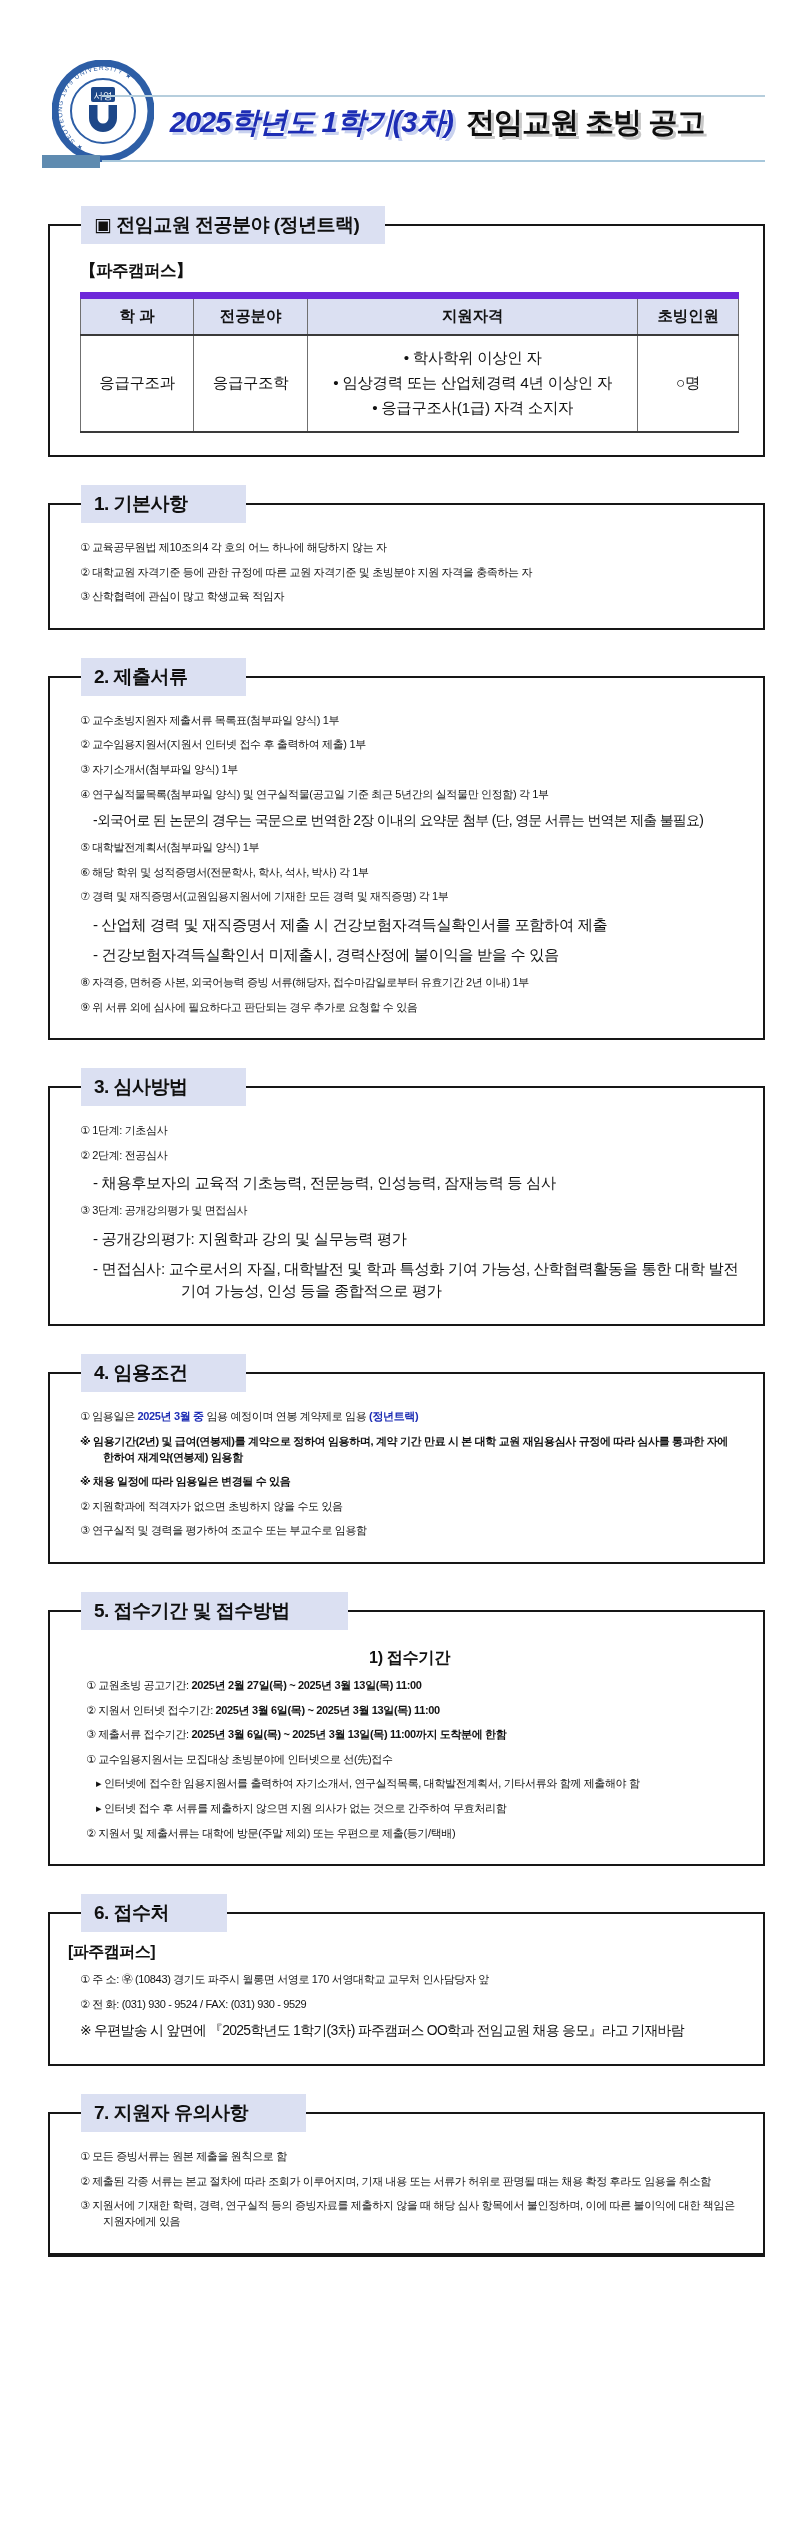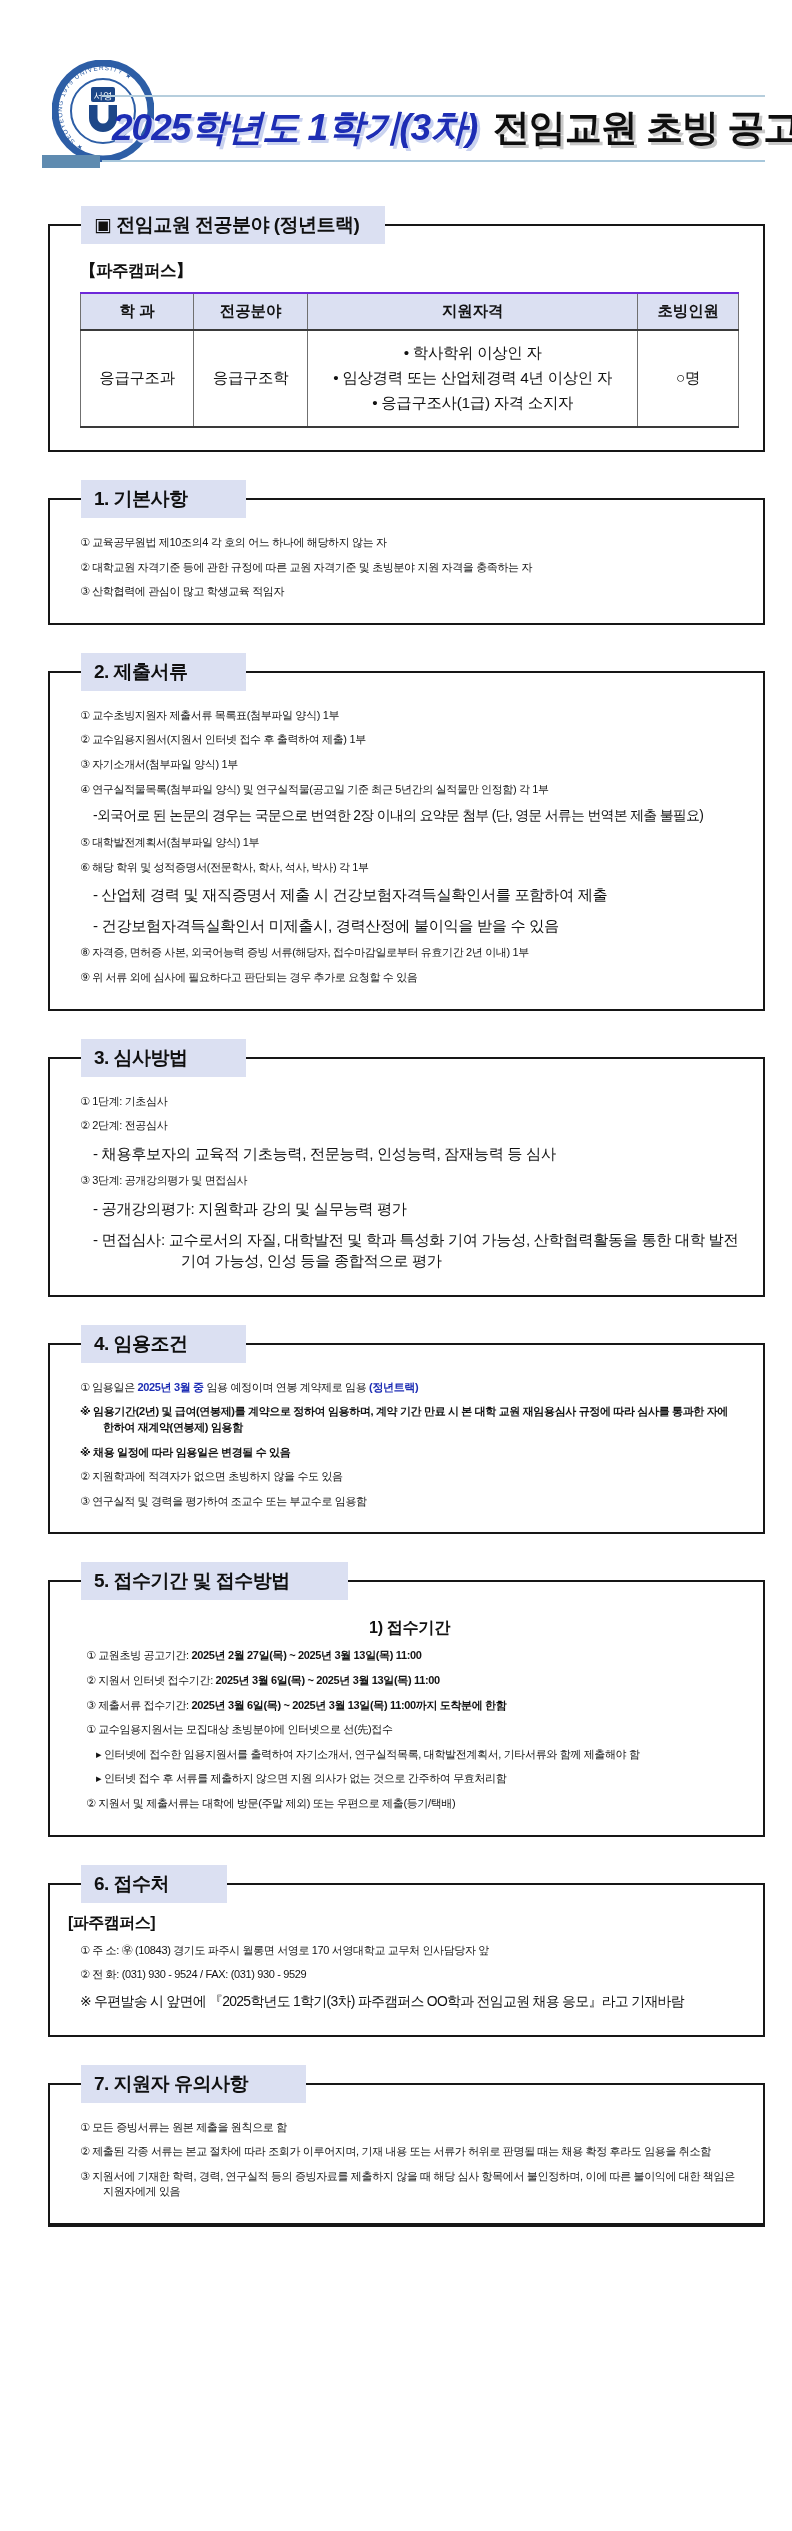--- a/index.html
+++ b/index.html
@@ -6,21 +6,21 @@
   body{
     width:792px;height:2531px;position:relative;
     font-family:"Liberation Sans","DejaVu Sans",sans-serif;
     color:#121212;-webkit-font-smoothing:antialiased;
   }
   
   .header{position:relative;height:178px;}
   .logo-wrap{position:absolute;left:52px;top:60px;width:102px;height:102px;}
   .rule-top{position:absolute;left:102px;right:27px;top:95px;height:2px;background:#b6cedd;}
   .main-title{position:absolute;left:112px;top:103px;width:650px;text-align:center;
-    font-size:37px;font-weight:bold;letter-spacing:-1px;white-space:nowrap;margin:0;}
+    font-size:29px;font-weight:bold;letter-spacing:-1px;white-space:nowrap;margin:0;}
   .t-blue{color:#1d2db4;font-style:italic;text-shadow:3px 3px 0 #c9d2ef;}
   .t-black{color:#0e0e0e;text-shadow:3px 3px 0 #c8c8c8;margin-left:6px;}
   .accent-bar{position:absolute;left:42px;top:155px;width:58px;height:13px;background:#5f8bb0;}
   .rule-bottom{position:absolute;left:102px;right:27px;top:160px;height:2px;background:#a7c7db;}
 
   
   .box{position:relative;box-sizing:border-box;margin:46px 27px 0 48px;width:717px;
     border:2px solid #161616;padding:26px 24px 14px 30px;}
   .badge{position:absolute;top:-20px;left:31px;background:#dbe0f2;color:#101010;
     font-size:19px;font-weight:bold;letter-spacing:-0.5px;padding:6px 58px 6px 13px;white-space:nowrap;}
@@ -29,21 +29,21 @@
     padding-left:23px;text-indent:-23px;}
   .sub{margin-left:13px;padding-left:15px;text-indent:-15px;font-size:15.2px;}
   .hang-deep{padding-left:88px;text-indent:-88px;}
   .tight{font-size:13.9px;letter-spacing:-0.7px;white-space:nowrap;overflow:hidden;}
   .bold{font-weight:bold;}
   .blue-bold{color:#1d2db4;font-weight:bold;}
 
   
   .box.recruit{padding-top:30px;padding-bottom:22px;}
   .campus{font-size:16.5px;font-weight:bold;letter-spacing:-0.5px;margin:4px 0 10px 0;}
-  table.recruit-table{width:100%;border-collapse:collapse;border-top:2px solid #6d28d9;
+  table.recruit-table{width:100%;border-collapse:collapse;border-top:7px solid #6d28d9;
     border-bottom:2px solid #3a3a3a;}
   table.recruit-table th{background:#dbe0f2;font-size:15.4px;font-weight:bold;
     border:1px solid #707070;border-top:none;border-bottom:2px solid #3a3a3a;padding:7px 4px;}
   table.recruit-table td{font-size:15.4px;border:1px solid #707070;border-bottom:none;
     padding:8px 6px;text-align:center;letter-spacing:-0.3px;}
   td.qual-cell{text-align:left;padding-left:12px;}
   td.qual-cell div{margin:4px 0;}
 
   
   .subhead{font-size:16.2px;font-weight:bold;letter-spacing:-0.4px;margin:9px 0;text-align:center;}
@@ -123,20 +123,21 @@
 
 <section class="box">
   <div class="badge">2. 제출서류</div>
   <div class="item">① 교수초빙지원자 제출서류 목록표(첨부파일 양식) 1부</div>
   <div class="item">② 교수임용지원서(지원서 인터넷 접수 후 출력하여 제출) 1부</div>
   <div class="item">③ 자기소개서(첨부파일 양식) 1부</div>
   <div class="item">④ 연구실적물목록(첨부파일 양식) 및 연구실적물(공고일 기준 최근 5년간의 실적물만 인정함) 각 1부</div>
   <div class="item sub tight">-외국어로 된 논문의 경우는 국문으로 번역한 2장 이내의 요약문 첨부 (단, 영문 서류는 번역본 제출 불필요)</div>
   <div class="item">⑤ 대학발전계획서(첨부파일 양식) 1부</div>
   <div class="item">⑥ 해당 학위 및 성적증명서(전문학사, 학사, 석사, 박사) 각 1부</div>
+  <div class="item">⑦ 경력 및 재직증명서(교원임용지원서에 기재한 모든 경력 및 재직증명) 각 1부</div>
   <div class="item sub">- 산업체 경력 및 재직증명서 제출 시 건강보험자격득실확인서를 포함하여 제출</div>
   <div class="item sub">- 건강보험자격득실확인서 미제출시, 경력산정에 불이익을 받을 수 있음</div>
   <div class="item">⑧ 자격증, 면허증 사본, 외국어능력 증빙 서류(해당자, 접수마감일로부터 유효기간 2년 이내) 1부</div>
   <div class="item">⑨ 위 서류 외에 심사에 필요하다고 판단되는 경우 추가로 요청할 수 있음</div>
 </section>
 
 <section class="box">
   <div class="badge">3. 심사방법</div>
   <div class="item">① 1단계: 기초심사</div>
   <div class="item">② 2단계: 전공심사</div>

